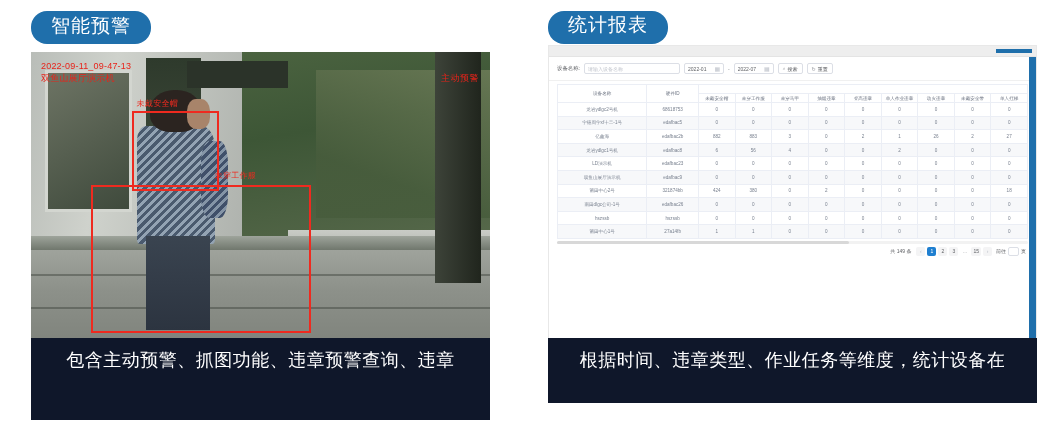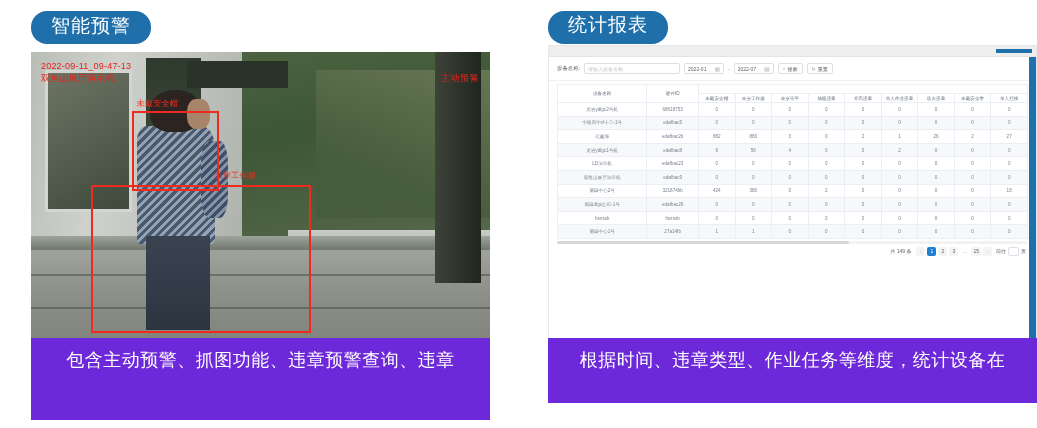--- a/index.html
+++ b/index.html
@@ -27,21 +27,21 @@
   .pill-right { left: 548px; top: 11px; font-family: Liberation Mono, monospace; }
 
   
   .panel { position: absolute; }
   .panel-left  { left: 31px;  top: 52px; width: 459px; height: 296px; }
   .panel-right { left: 548px; top: 45px; width: 489px; height: 303px; }
 
   
   .caption {
     position: absolute;
-    background: #6d28d9;
+    background: #0f172a;
     color: #ffffff;
     font-size: 18px;
     line-height: 29px;
     text-align: center;
     padding: 8px 14px;
     letter-spacing: .5px;
   }
   .caption-left  { left: 31px;  top: 338px; width: 459px; height: 82px; }
   .caption-right { left: 548px; top: 338px; width: 489px; height: 65px; }
   .caption div { white-space: nowrap; }

